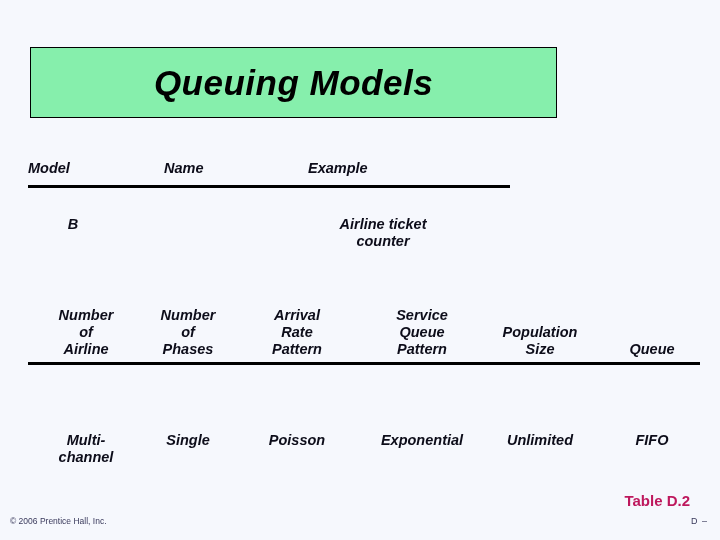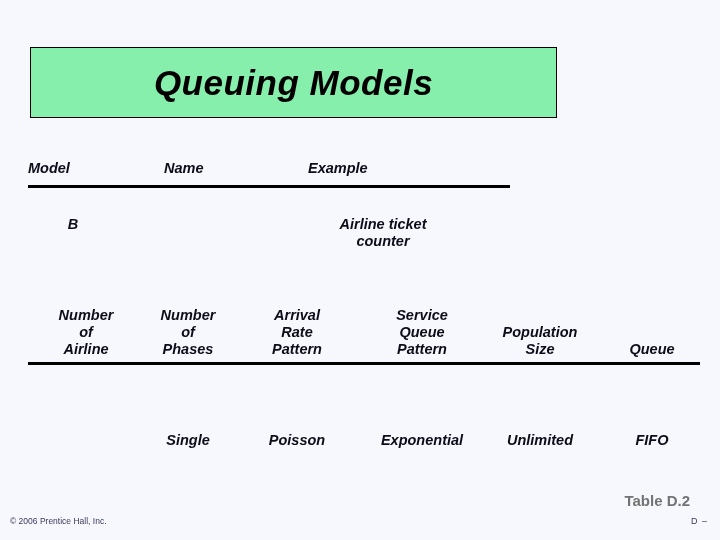--- a/index.html
+++ b/index.html
@@ -139,21 +139,21 @@
   .c5 { left: 452px; width: 120px; }
   .c6 { left: 576px; width: 96px; }
 
   
   .table-label {
     position: absolute;
     right: 30px;
     top: 492px;
     font-size: 15px;
     font-weight: bold;
-    color: #737373;
+    color: #be185d;
     white-space: nowrap;
   }
   .copyright {
     position: absolute;
     left: 10px;
     top: 516px;
     font-size: 8.5px;
     color: #3a3a5c;
     white-space: nowrap;
   }
@@ -217,20 +217,24 @@
       <div class="cell tbl-text c5">
         <div>Population</div>
         <div>Size</div>
       </div>
       <div class="cell tbl-text c6">
         <div>Queue</div>
       </div>
     </div>
     <div class="rule t2-rule"></div>
     <div class="t2-body">
+      <div class="cell tbl-text c1">
+        <div>Multi-</div>
+        <div>channel</div>
+      </div>
       <div class="cell tbl-text c2">Single</div>
       <div class="cell tbl-text c3">Poisson</div>
       <div class="cell tbl-text c4">Exponential</div>
       <div class="cell tbl-text c5">Unlimited</div>
       <div class="cell tbl-text c6">FIFO</div>
     </div>
   </div>
 
   <div class="table-label">Table D.2</div>
   <div class="copyright">© 2006 Prentice Hall, Inc.</div>

